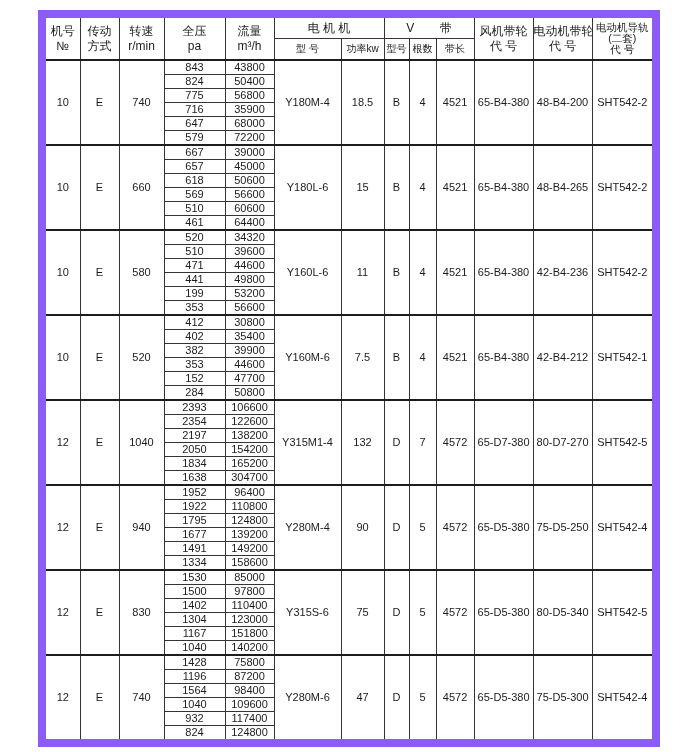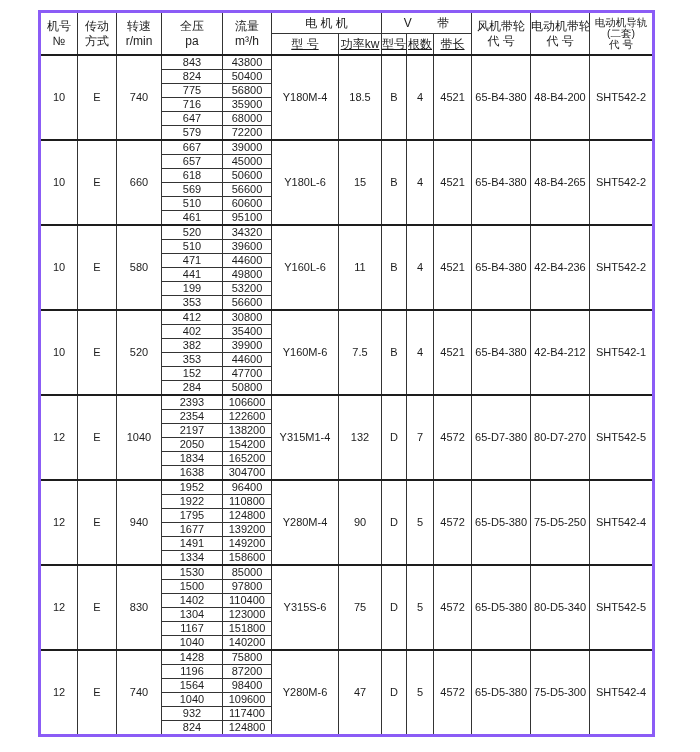--- a/index.html
+++ b/index.html
@@ -12,21 +12,21 @@
     color: #1c1c1c;
   }
   .page {
     padding: 10px 0 0 38px;
   }
   table.spec {
     border-collapse: collapse;
     table-layout: fixed;
     width: 614px;
     background: #ffffff;
-    border: 3px solid #8b5cf6;
+    border: 8px solid #8b5cf6;
   }
   th, td {
     border: 1px solid #343434;
     text-align: center;
     vertical-align: middle;
     padding: 0;
     font-weight: normal;
     overflow: hidden;
     white-space: nowrap;
   }
@@ -39,23 +39,22 @@
     display: block;
     line-height: 1.18;
   }
   thead th.small3 {
     font-size: 10.5px;
   }
   thead th.small3 .l {
     line-height: 1.05;
   }
   thead tr.sub th {
-    font-size: 12px;
+    font-size: 10px;
     height: 20px;
-    text-decoration: underline;
   }
   th.spread {
     word-spacing: 22px;
   }
   tbody td {
     font-size: 11px;
     height: 13px;
     line-height: 13px;
   }
   tbody tr.group-start td {
@@ -190,21 +189,21 @@
         <tr>
           <td>569</td>
           <td>56600</td>
         </tr>
         <tr>
           <td>510</td>
           <td>60600</td>
         </tr>
         <tr>
           <td>461</td>
-          <td>95100</td>
+          <td>64400</td>
         </tr>
         <tr class="group-start">
           <td rowspan="6">10</td>
           <td rowspan="6">E</td>
           <td rowspan="6">580</td>
           <td>520</td>
           <td>34320</td>
           <td rowspan="6">Y160L-6</td>
           <td rowspan="6">11</td>
           <td rowspan="6">B</td>

